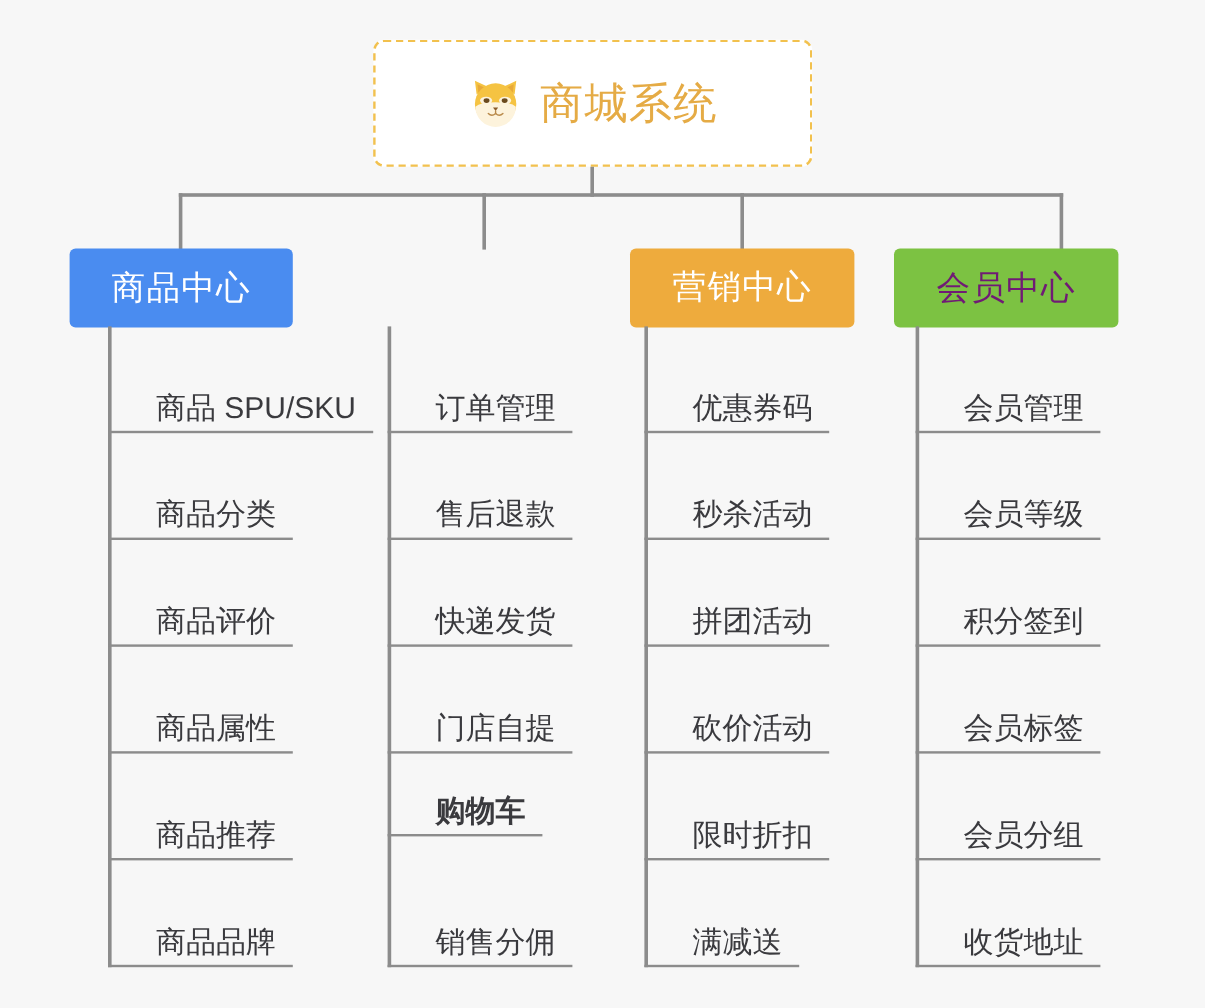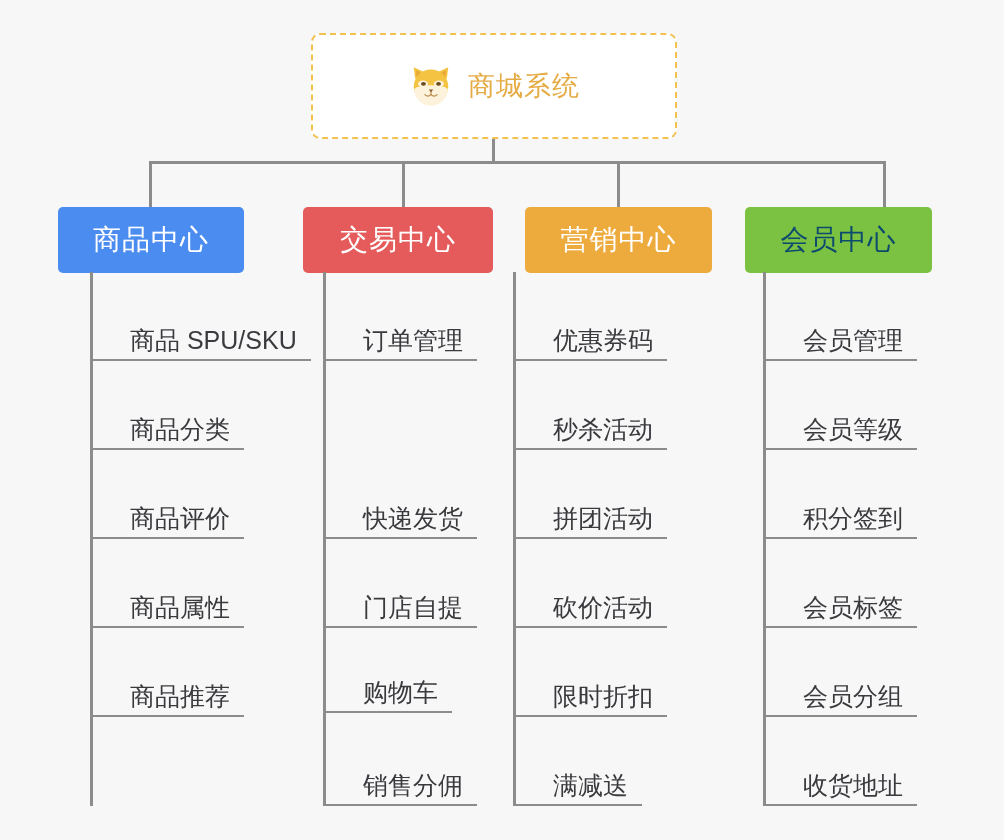--- a/index.html
+++ b/index.html
@@ -40,21 +40,21 @@
     background: #ffffff;
     border: 2px dashed #f2c14e;
     border-radius: 9px;
     display: flex;
     align-items: center;
     justify-content: center;
     gap: 14px;
   }
   #root-title {
     color: #e5ab45;
-    font-size: 27px;
+    font-size: 36px;
     line-height: 1;
     letter-spacing: 1px;
     white-space: nowrap;
   }
   .shiba {
     width: 46px;
     height: 46px;
     display: block;
     flex: 0 0 auto;
   }
@@ -149,28 +149,25 @@
   <div class="conn" style="left: 149px; top: 161px; width: 737px; height: 3px; background: rgb(140, 140, 140);"></div>
 
   <div class="conn" style="left: 149px; top: 161px; width: 3px; height: 47px; background: rgb(140, 140, 140);"></div>
   <div class="conn" style="left: 402px; top: 161px; width: 3px; height: 47px; background: rgb(140, 140, 140);"></div>
   <div class="conn" style="left: 617px; top: 161px; width: 3px; height: 47px; background: rgb(140, 140, 140);"></div>
   <div class="conn" style="left: 883px; top: 161px; width: 3px; height: 47px; background: rgb(140, 140, 140);"></div>
 
   <div class="cat-box" style="left: 58px; top: 207px; width: 186px; background: rgb(74, 140, 240);">
     <span class="cat-label" style="color: rgb(255, 255, 255);">商品中心</span>
   </div>
-  <div class="cat-box" style="left: 303px; top: 207px; width: 190px; background: rgb(229, 91, 91);">
-    <span class="cat-label" style="color: rgb(255, 255, 255);">交易中心</span>
-  </div>
   <div class="cat-box" style="left: 525px; top: 207px; width: 187px; background: rgb(238, 171, 61);">
     <span class="cat-label" style="color: rgb(255, 255, 255); font-family: Liberation Serif, serif;">营销中心</span>
   </div>
   <div class="cat-box" style="left: 745px; top: 207px; width: 187px; background: rgb(124, 194, 66);">
-    <span class="cat-label" style="color: #0c4a6e;">会员中心</span>
+    <span class="cat-label" style="color: #701a75;">会员中心</span>
   </div>
 
   <div class="leaf-col" style="left:90px; top:272px; width:260px; height:532px;">
       <div class="leaf-spine" style="height: 534px; background: rgb(140, 140, 140);"></div>
       <div class="leaf-item" style="top: 0px; width: 221px;">
         <span class="leaf-text">商品 SPU/SKU</span>
         <div class="leaf-underline" style="top: 87px; width: 221px; background: rgb(140, 140, 140);"></div>
       </div>
       <div class="leaf-item" style="top: 89px; width: 154px;">
         <span class="leaf-text">商品分类</span>
@@ -181,45 +178,53 @@
         <div class="leaf-underline" style="top: 87px; width: 154px; background: rgb(140, 140, 140);"></div>
       </div>
       <div class="leaf-item" style="top: 267px; width: 154px;">
         <span class="leaf-text">商品属性</span>
         <div class="leaf-underline" style="top: 87px; width: 154px; background: rgb(140, 140, 140);"></div>
       </div>
       <div class="leaf-item" style="top: 356px; width: 154px;">
         <span class="leaf-text">商品推荐</span>
         <div class="leaf-underline" style="top: 87px; width: 154px; background: rgb(140, 140, 140);"></div>
       </div>
+      <div class="leaf-item" style="top: 445px; width: 154px;">
+        <span class="leaf-text">商品品牌</span>
+        <div class="leaf-underline" style="top: 87px; width: 154px; background: rgb(140, 140, 140);"></div>
+      </div>
     </div>
   <div class="leaf-col" style="left:323px; top:272px; width:260px; height:532px;">
       <div class="leaf-spine" style="height: 534px; background: rgb(140, 140, 140);"></div>
       <div class="leaf-item" style="top: 0px; width: 154px;">
         <span class="leaf-text">订单管理</span>
         <div class="leaf-underline" style="top: 87px; width: 154px; background: rgb(140, 140, 140);"></div>
       </div>
+      <div class="leaf-item" style="top: 89px; width: 154px;">
+        <span class="leaf-text">售后退款</span>
+        <div class="leaf-underline" style="top: 87px; width: 154px; background: rgb(140, 140, 140);"></div>
+      </div>
       <div class="leaf-item" style="top: 178px; width: 154px;">
         <span class="leaf-text">快递发货</span>
         <div class="leaf-underline" style="top: 87px; width: 154px; background: rgb(140, 140, 140);"></div>
       </div>
       <div class="leaf-item" style="top: 267px; width: 154px;">
         <span class="leaf-text">门店自提</span>
         <div class="leaf-underline" style="top: 87px; width: 154px; background: rgb(140, 140, 140);"></div>
       </div>
-      <div class="leaf-item" style="top: 352px; width: 129px;">
+      <div class="leaf-item" style="top: 336px; width: 129px; font-weight: bold;">
         <span class="leaf-text">购物车</span>
         <div class="leaf-underline" style="top: 87px; width: 129px; background: rgb(140, 140, 140);"></div>
       </div>
       <div class="leaf-item" style="top: 445px; width: 154px;">
         <span class="leaf-text">销售分佣</span>
         <div class="leaf-underline" style="top: 87px; width: 154px; background: rgb(140, 140, 140);"></div>
       </div>
     </div>
-  <div class="leaf-col" style="left:513px; top:272px; width:260px; height:532px;">
+  <div class="leaf-col" style="left:537px; top:272px; width:260px; height:532px;">
       <div class="leaf-spine" style="height: 534px; background: rgb(140, 140, 140);"></div>
       <div class="leaf-item" style="top: 0px; width: 154px;">
         <span class="leaf-text">优惠券码</span>
         <div class="leaf-underline" style="top: 87px; width: 154px; background: rgb(140, 140, 140);"></div>
       </div>
       <div class="leaf-item" style="top: 89px; width: 154px;">
         <span class="leaf-text">秒杀活动</span>
         <div class="leaf-underline" style="top: 87px; width: 154px; background: rgb(140, 140, 140);"></div>
       </div>
       <div class="leaf-item" style="top: 178px; width: 154px;">

